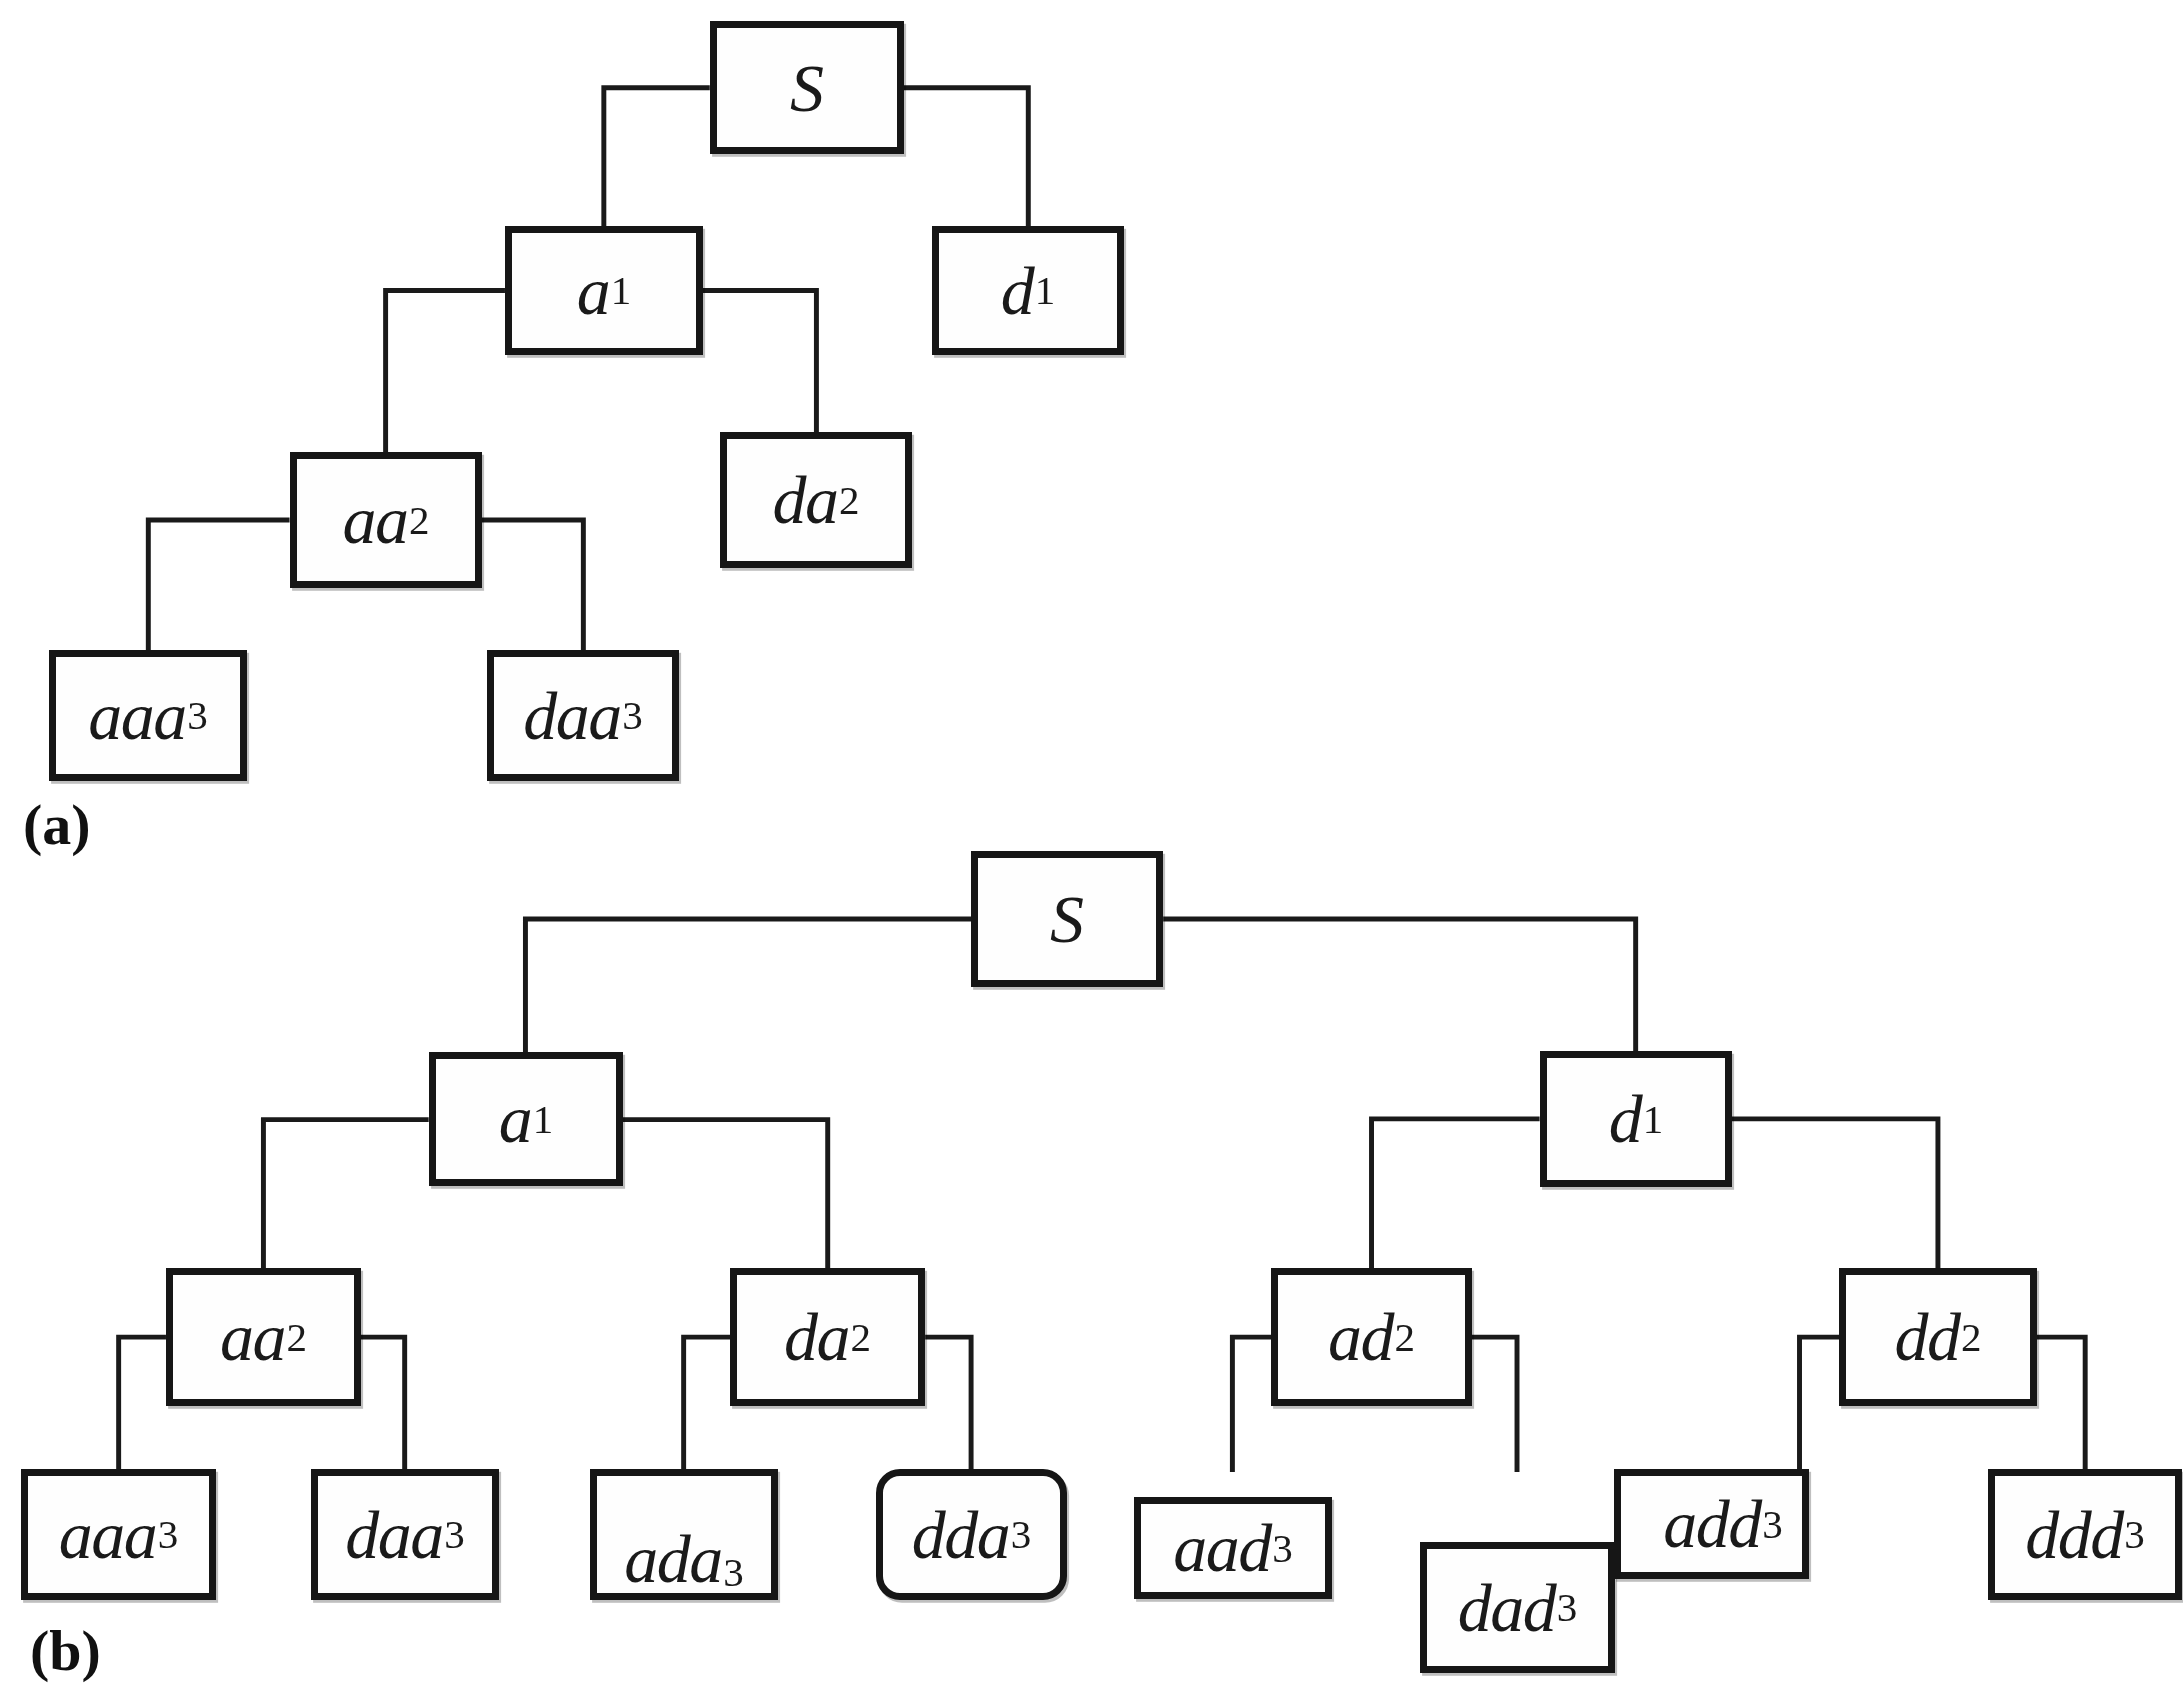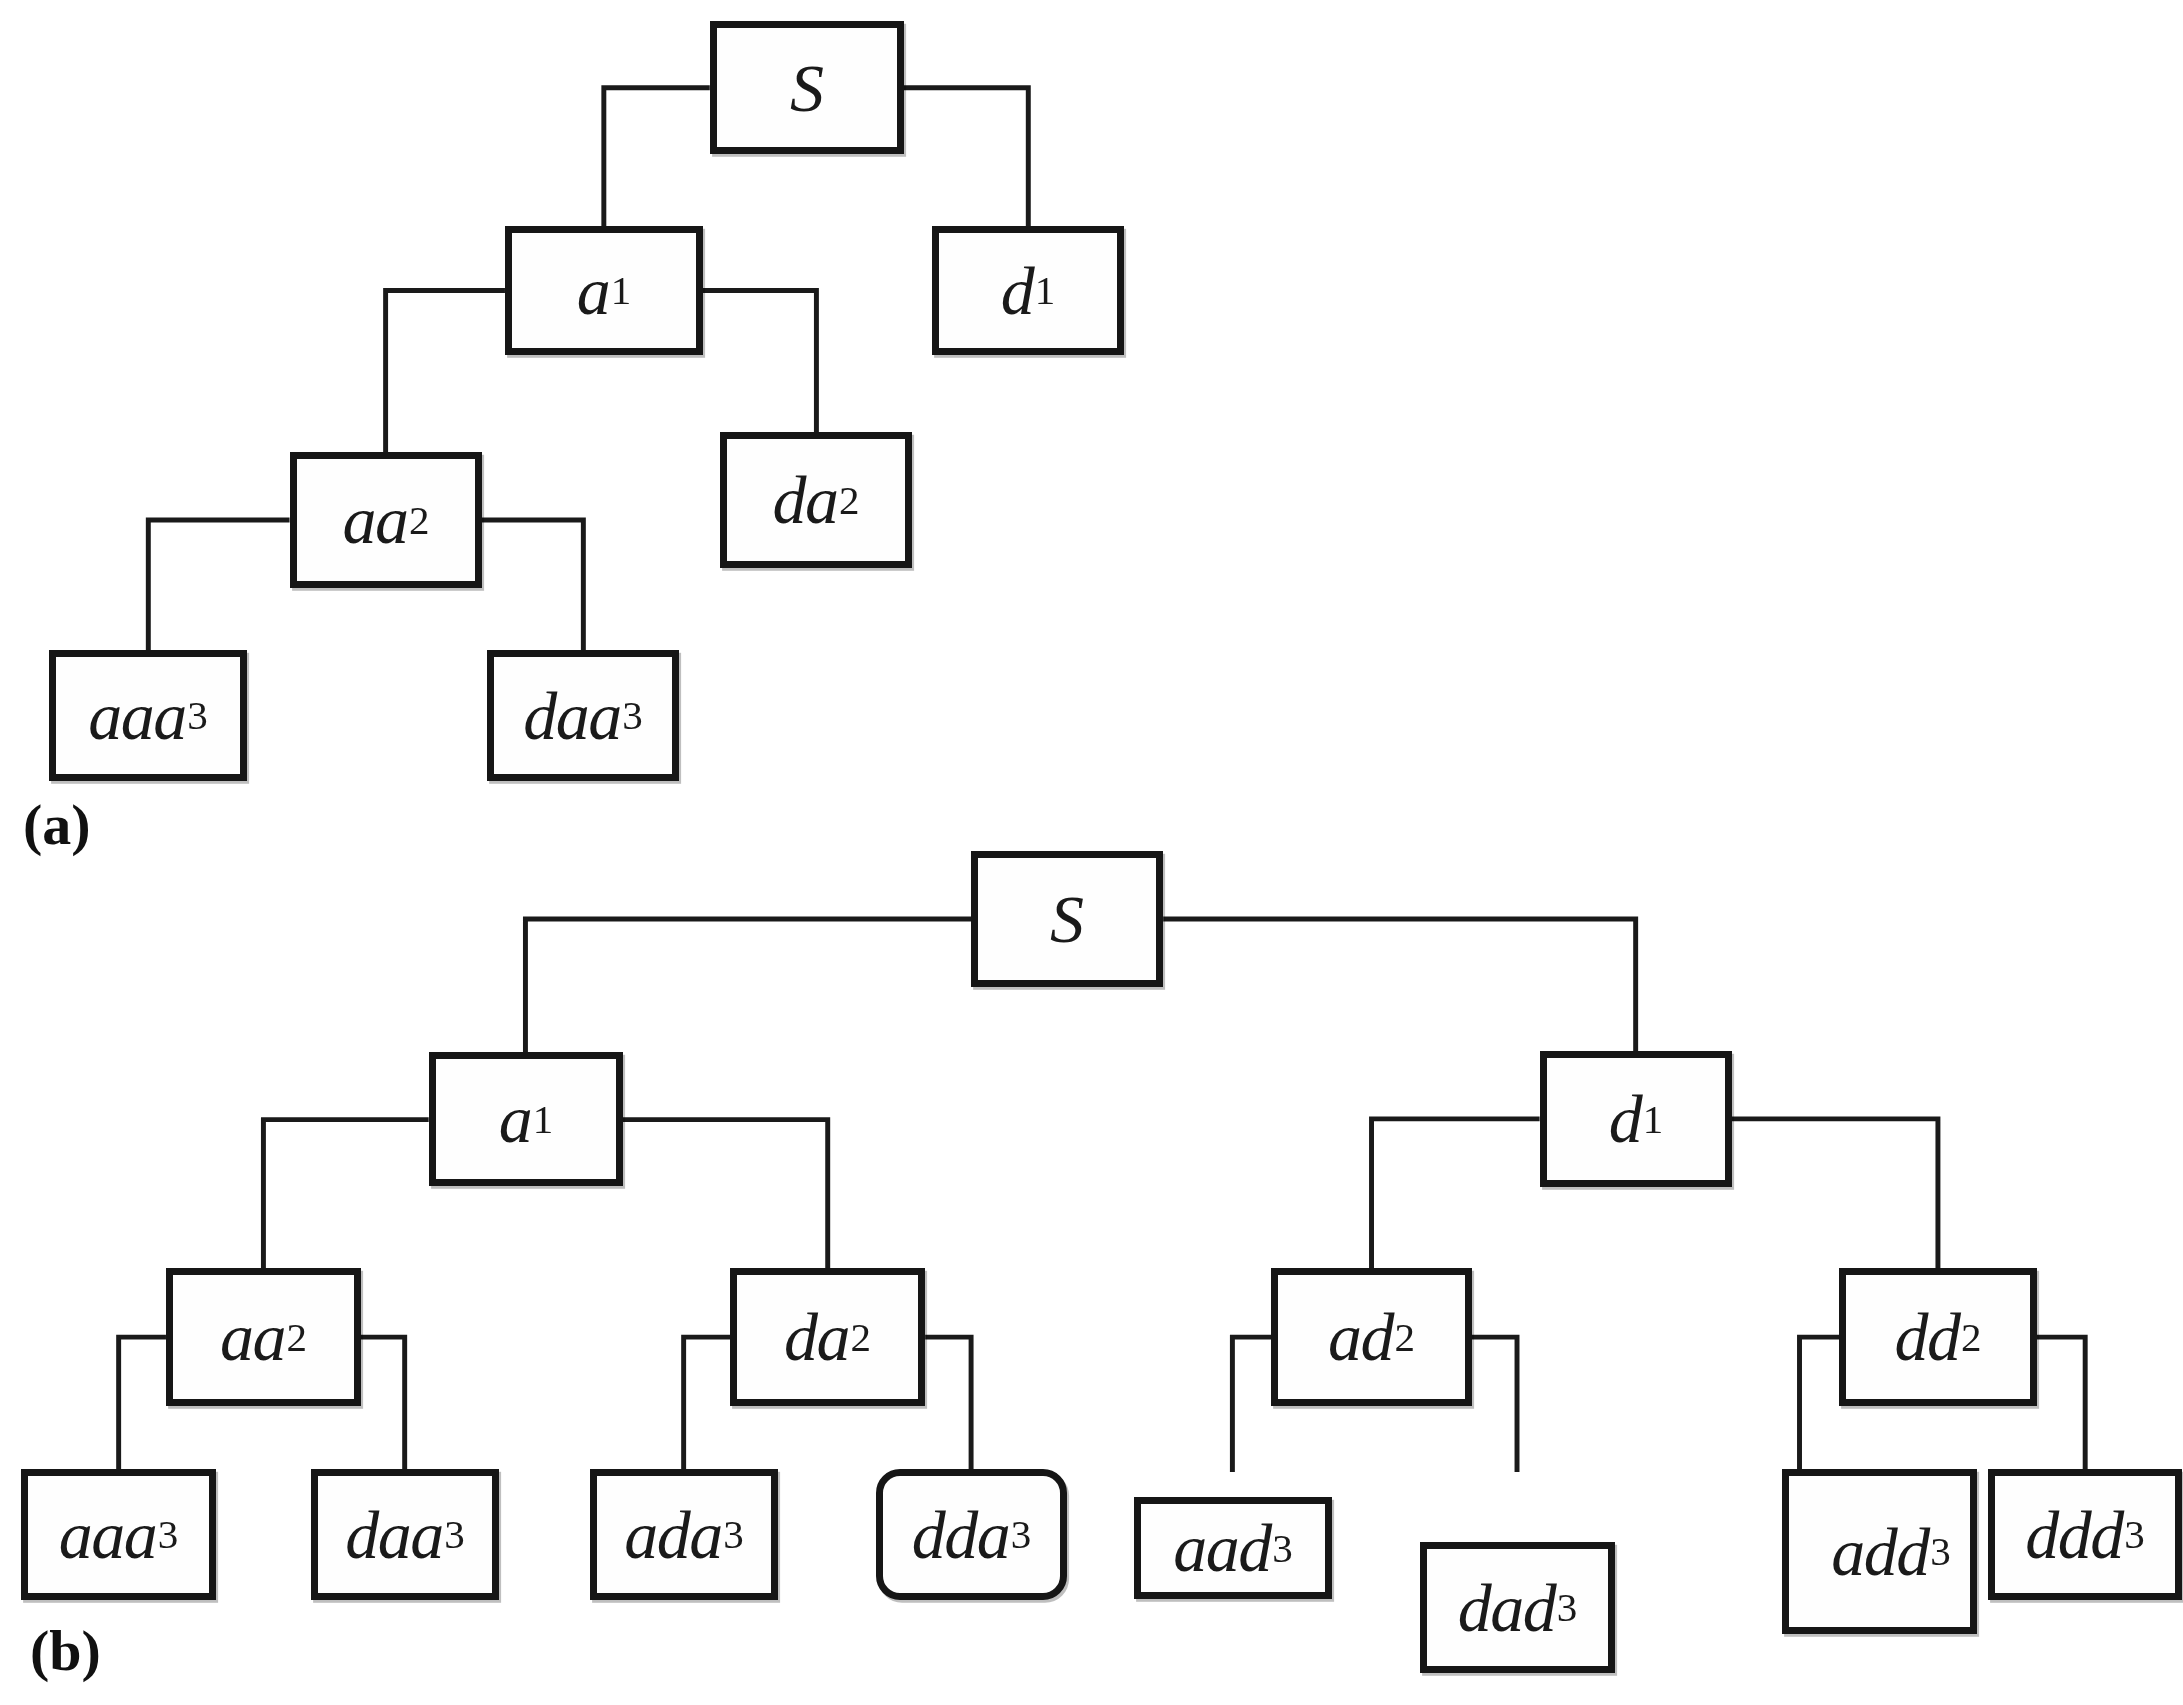--- a/index.html
+++ b/index.html
@@ -143,37 +143,37 @@
         <span class="sub">2</span>
       </div>
       <div class="node" style="left: 21px; top: 1469px; width: 195px; height: 131px;">
         <span class="base">aaa</span>
         <span class="sub">3</span>
       </div>
       <div class="node" style="left: 311px; top: 1469px; width: 188px; height: 131px;">
         <span class="base">daa</span>
         <span class="sub">3</span>
       </div>
-      <div class="node" style="left: 590px; top: 1469px; width: 188px; height: 131px;">
+      <div class="node" style="left: 590px; top: 1469px; width: 188px; height: 131px; align-items: flex-end;">
         <span class="base">ada</span>
         <span class="sub">3</span>
       </div>
       <div class="node" style="left: 876px; top: 1469px; width: 191px; height: 131px; border-radius: 24px;">
         <span class="base">dda</span>
         <span class="sub">3</span>
       </div>
       <div class="node" style="left: 1134px; top: 1469px; width: 198px; height: 102px; margin-top: 28px;">
         <span class="base">aad</span>
         <span class="sub">3</span>
       </div>
       <div class="node" style="left: 1420px; top: 1542px; width: 195px; height: 131px;">
         <span class="base">dad</span>
         <span class="sub">3</span>
       </div>
-      <div class="node" style="left: 1782px; top: 1469px; width: 195px; height: 165px; padding-left: 23px;">
+      <div class="node" style="left: 1614px; top: 1469px; width: 195px; height: 110px; padding-left: 23px;">
         <span class="base">add</span>
         <span class="sub">3</span>
       </div>
       <div class="node" style="left: 1988px; top: 1469px; width: 194px; height: 131px; align-items: center;">
         <span class="base">ddd</span>
         <span class="sub">3</span>
       </div>
       <div class="panel-tag" style="left: 30px; top: 1622px;">(b)</div>
     </div>
 </div>

